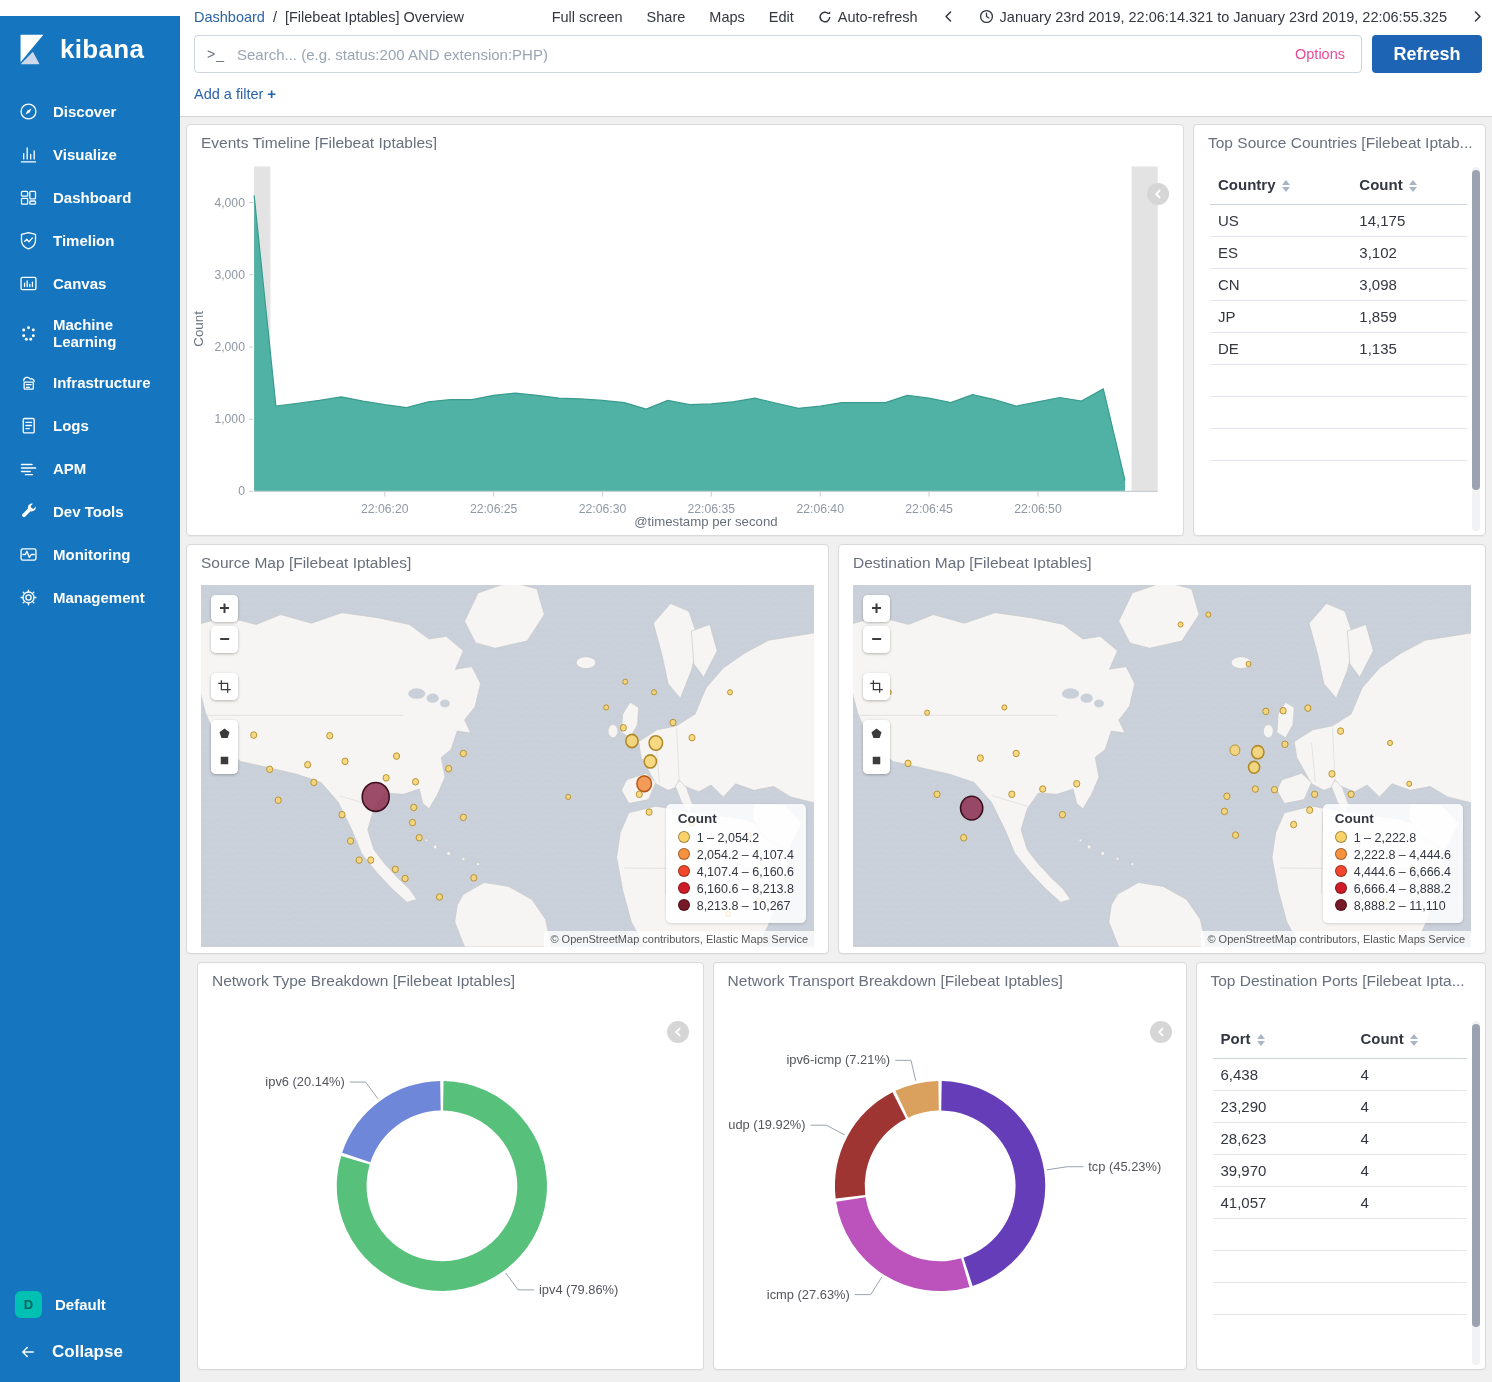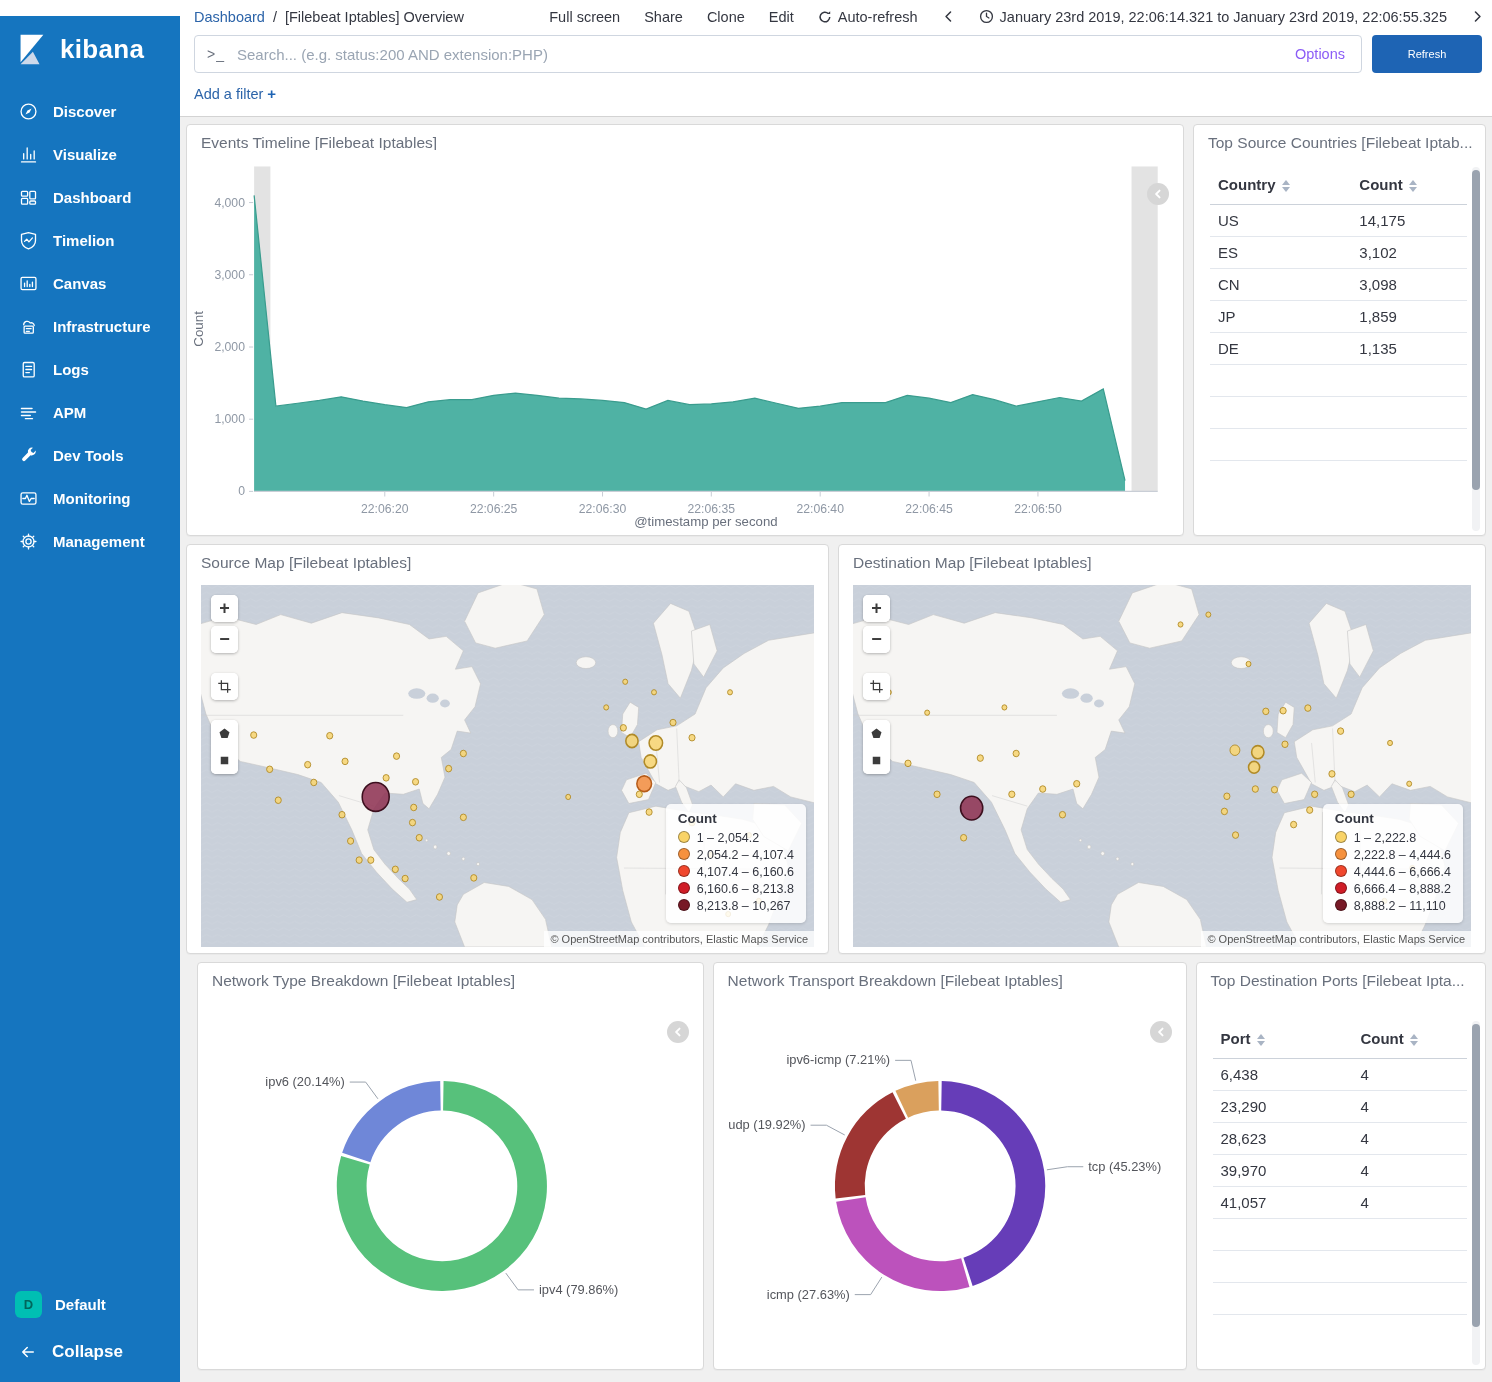--- a/index.html
+++ b/index.html
@@ -25,22 +25,22 @@
   .crumbs { font-size:14.5px; display:flex; gap:8px; align-items:center; white-space:nowrap; }
   .crumb-link { color:#2c64a9; cursor:pointer; }
   .menu { display:flex; align-items:center; gap:24px; font-size:14.5px; color:#343741; white-space:nowrap; }
   .menu-item { cursor:pointer; }
   .iconbtn { display:flex; align-items:center; gap:6px; cursor:pointer; }
   .search-row { background:#fff; display:flex; align-items:center; padding:2px 10px 8px 14px; gap:10px; }
   .search-box { flex:1; display:flex; align-items:center; border:1px solid #cfd6e0; border-radius:4px; height:38px; padding:0 4px 0 12px; gap:10px; background:#fff; }
   .search-box input { border:0; outline:0; flex:1; font-size:15px; font-family:inherit; color:#343741; background:transparent; }
   ::placeholder { color:#9aa5b3; }
   .prompt { color:#69707d; font-size:14px; letter-spacing:1px; }
-  .options-link { color:#8b5cf6; font-size:14.5px; padding:0 12px; cursor:pointer; }
-  .refresh-btn { width:110px; height:38px; background:#1e64b4; color:#fff; font-weight:normal; font-size:11px; border:0; border-radius:4px; cursor:pointer; font-family:inherit; }
+  .options-link { color:#ec4899; font-size:14.5px; padding:0 12px; cursor:pointer; }
+  .refresh-btn { width:110px; height:38px; background:#1e64b4; color:#fff; font-weight:bold; font-size:18px; border:0; border-radius:4px; cursor:pointer; font-family:inherit; }
   .filter-row { background:#fff; padding:4px 14px 14px; border-bottom:1px solid #d3d3d3; font-size:14.5px; }
   .add-filter { color:#2c64a9; cursor:pointer; }
   .add-filter b { color:#1e64b4; font-size:15px; }
 
   
   .content { padding:7px 6px 6px; display:flex; flex-direction:column; gap:8px; }
   .row { display:flex; gap:9px; }
   .panel { background:#fff; border:1px solid #d9d9d9; border-radius:4px; position:relative; box-shadow:0 1px 1px rgba(0,0,0,.03); display:flex; flex-direction:column; }
   .panel-title { padding:9px 14px 5px; font-size:15.5px; color:#69707d; white-space:nowrap; overflow:hidden; }
   .legend-toggle { position:absolute; top:58px; right:14px; width:22px; height:22px; border-radius:50%; background:#d6d6d6; display:flex; align-items:center; justify-content:center; cursor:pointer; z-index:5; }
@@ -127,20 +127,32 @@
         <span>Timelion</span>
       </div>
       <div class="nav-item">
         <svg viewBox="0 0 24 24" fill="none" stroke="#fff" stroke-width="1.5" stroke-linecap="round">
             <rect x="3.5" y="5" width="17" height="14" rx="1.5"></rect>
             <path d="M7.5 15.5v-4M10.5 15.5V9M13.5 15.5v-2.5M16.5 15.5v-5"></path>
           </svg>
         <span>Canvas</span>
       </div>
       <div class="nav-item">
+        <svg viewBox="0 0 24 24" fill="#fff" stroke="none">
+            <circle cx="6.5" cy="8" r="1.7"></circle>
+            <circle cx="12" cy="5.5" r="1.7"></circle>
+            <circle cx="17.5" cy="8" r="1.7"></circle>
+            <circle cx="6.5" cy="14.5" r="1.7"></circle>
+            <circle cx="17.5" cy="14.5" r="1.7"></circle>
+            <circle cx="9.5" cy="18.5" r="1.7"></circle>
+            <circle cx="14.5" cy="18.5" r="1.7"></circle>
+          </svg>
+        <span>Machine Learning</span>
+      </div>
+      <div class="nav-item">
         <svg viewBox="0 0 24 24" fill="none" stroke="#fff" stroke-width="1.5" stroke-linecap="round" stroke-linejoin="round">
             <path d="M6.5 10a4 4 0 0 1 7.4-2A3.3 3.3 0 0 1 18.5 11"></path>
             <rect x="7" y="11.5" width="10.5" height="8" rx="1"></rect>
             <path d="M9.5 14.5h5.5M9.5 17.5h3.5"></path>
           </svg>
         <span>Infrastructure</span>
       </div>
       <div class="nav-item">
         <svg viewBox="0 0 24 24" fill="none" stroke="#fff" stroke-width="1.5" stroke-linecap="round" stroke-linejoin="round">
             <rect x="6" y="4" width="12.5" height="16.5" rx="1.5"></rect>
@@ -194,21 +206,21 @@
 
     <header class="topbar">
       <div class="crumbs">
         <span class="crumb-link">Dashboard</span>
         <span>/</span>
         <span>[Filebeat Iptables] Overview</span>
       </div>
       <div class="menu">
         <span class="menu-item">Full screen</span>
         <span class="menu-item">Share</span>
-        <span class="menu-item">Clone</span>
+        <span class="menu-item">Maps</span>
         <span class="menu-item">Edit</span>
         <span class="iconbtn">
           <svg width="14" height="14" viewBox="0 0 16 16">
               <path d="M13.4 8A5.5 5.5 0 1 1 11.7 4" fill="none" stroke="#343741" stroke-width="1.7"></path>
               <path d="M13.9 1.3v3.4h-3.4z" fill="#343741"></path>
             </svg>
           <span>Auto-refresh</span>
         </span>
         <span class="iconbtn">
           <svg width="13" height="13" viewBox="0 0 16 16">

